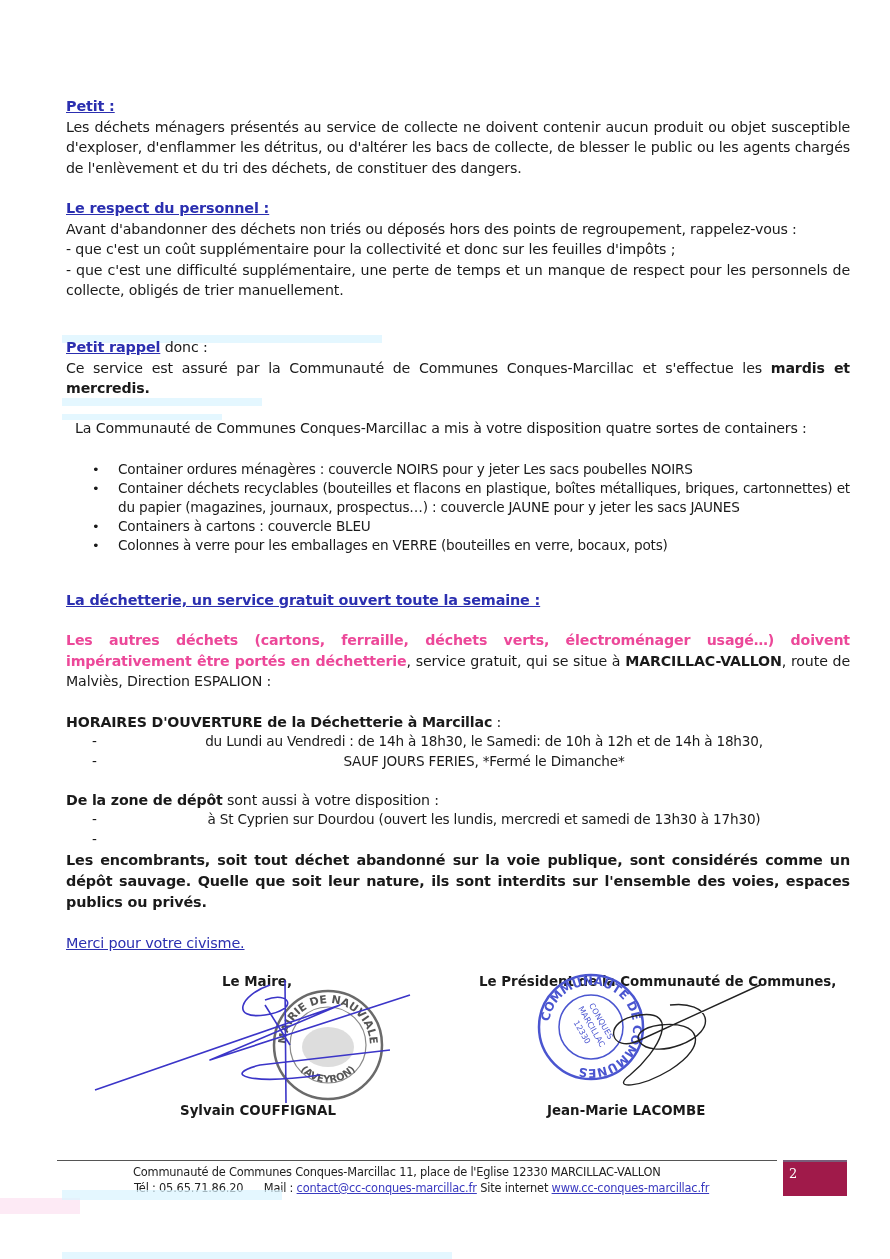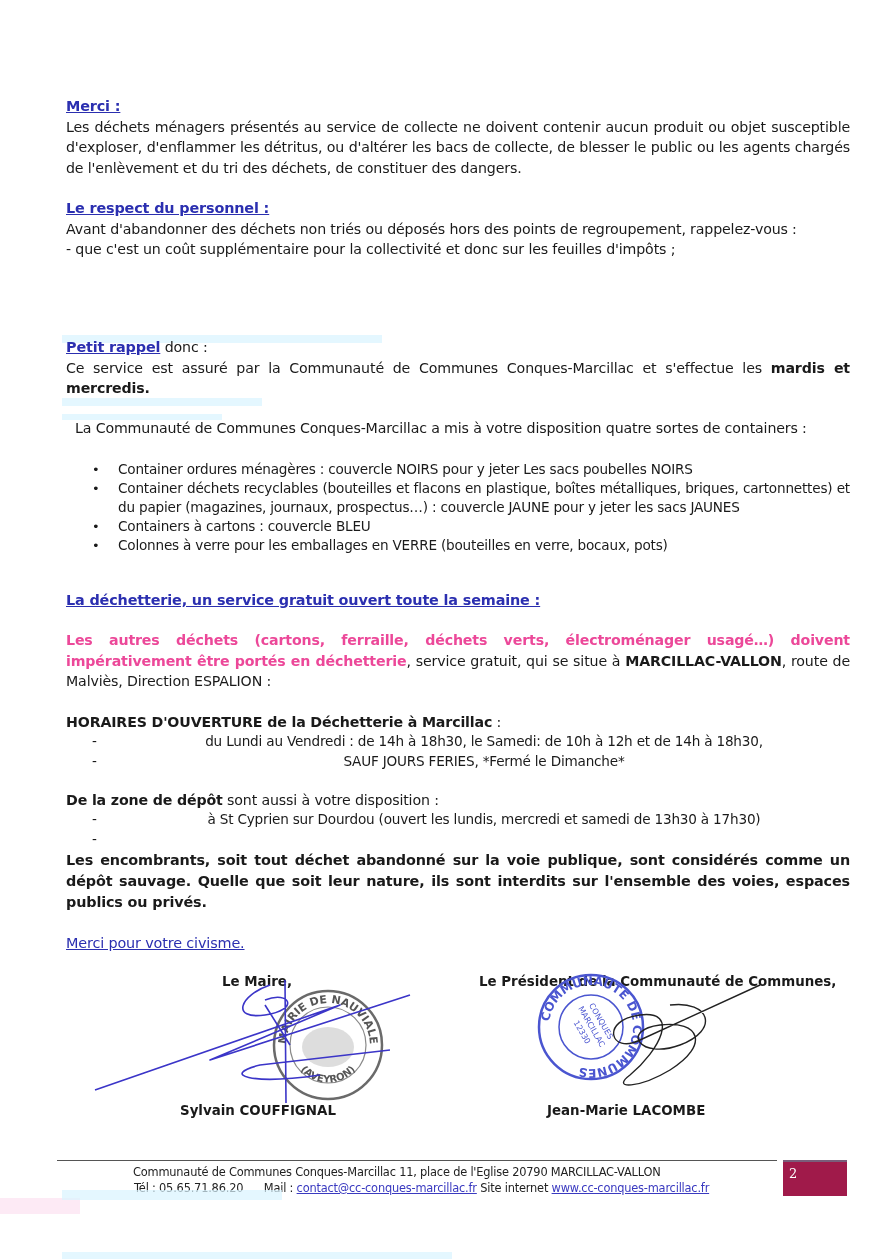--- a/index.html
+++ b/index.html
@@ -30,28 +30,29 @@
 </head>
 <body>
 
 <div class="page">
 
   <div class="ghost" style="left:62px; top:334px; width:320px; top:335px; height:8px;"></div>
   <div class="ghost" style="left:62px; top:398px; width:200px; height:8px;"></div>
   <div class="ghost" style="left:62px; top:414px; width:160px; height:6px;"></div>
 
   <div class="txt" style="top:96px;">
-    <div class="heading">Merci :</div>
+    <div class="heading">Petit :</div>
     <div class="just">Les déchets ménagers présentés au service de collecte ne doivent contenir aucun produit ou objet susceptible d'exploser, d'enflammer les détritus, ou d'altérer les bacs de collecte, de blesser le public ou les agents chargés de l'enlèvement et du tri des déchets, de constituer des dangers.</div>
   </div>
 
   <div class="txt" style="top:198px;">
     <div class="heading">Le respect du personnel :</div>
     <div class="just">Avant d'abandonner des déchets non triés ou déposés hors des points de regroupement, rappelez-vous :</div>
     <div class="just">- que c'est un coût supplémentaire pour la collectivité et donc sur les feuilles d'impôts ;</div>
+    <div class="just">- que c'est une difficulté supplémentaire, une perte de temps et un manque de respect pour les personnels de collecte, obligés de trier manuellement.</div>
   </div>
 
   <div class="txt" style="top:337px;">
     <div>
       <span class="heading">Petit rappel</span><span> donc :</span>
     </div>
     <div class="just">
       <span>Ce service est assuré par la Communauté de Communes Conques-Marcillac et s'effectue les </span><span class="bold">mardis et mercredis.</span>
     </div>
   </div>
@@ -123,21 +124,21 @@
       <text x="55" y="57">MARCILLAC</text>
       <text x="55" y="68">12330</text>
     </g>
   </svg>
   <svg class="stamp" style="left:600px; top:980px;" width="170" height="110" viewBox="0 0 170 110">
     <path d="M 160 5 L 40 60 C 10 75 0 40 40 35 C 80 30 60 70 30 95 C 10 110 40 108 70 90 C 110 65 100 40 60 45 C 20 50 40 80 80 65 C 120 50 110 20 70 25" fill="none" stroke="#222" stroke-width="1.4"></path>
   </svg>
   <div class="sig-name" style="left:547px; top:1103px;">Jean-Marie LACOMBE</div>
 
   <div class="footer-rule"></div>
-  <div class="footer-line" style="left:133px; top:1165px;">Communauté de Communes Conques-Marcillac 11, place de l'Eglise 20790 MARCILLAC-VALLON</div>
+  <div class="footer-line" style="left:133px; top:1165px;">Communauté de Communes Conques-Marcillac 11, place de l'Eglise 12330 MARCILLAC-VALLON</div>
   <div class="footer-line" style="left:134px; top:1181px;">
     <span>Tél : 05.65.71.86.20</span>&nbsp;&nbsp;&nbsp;&nbsp;&nbsp;&nbsp;<span>Mail : </span><a>contact@cc-conques-marcillac.fr</a><span> Site internet </span><a>www.cc-conques-marcillac.fr</a>
   </div>
   <div class="page-num">2</div>
 
   <div class="ghost-pink" style="left:0; top:1198px; width:80px;"></div>
   <div class="ghost" style="left:62px; top:1190px; width:220px;"></div>
   <div class="ghost" style="left:62px; top:1252px; width:390px; height:7px;"></div>
 </div>
 

